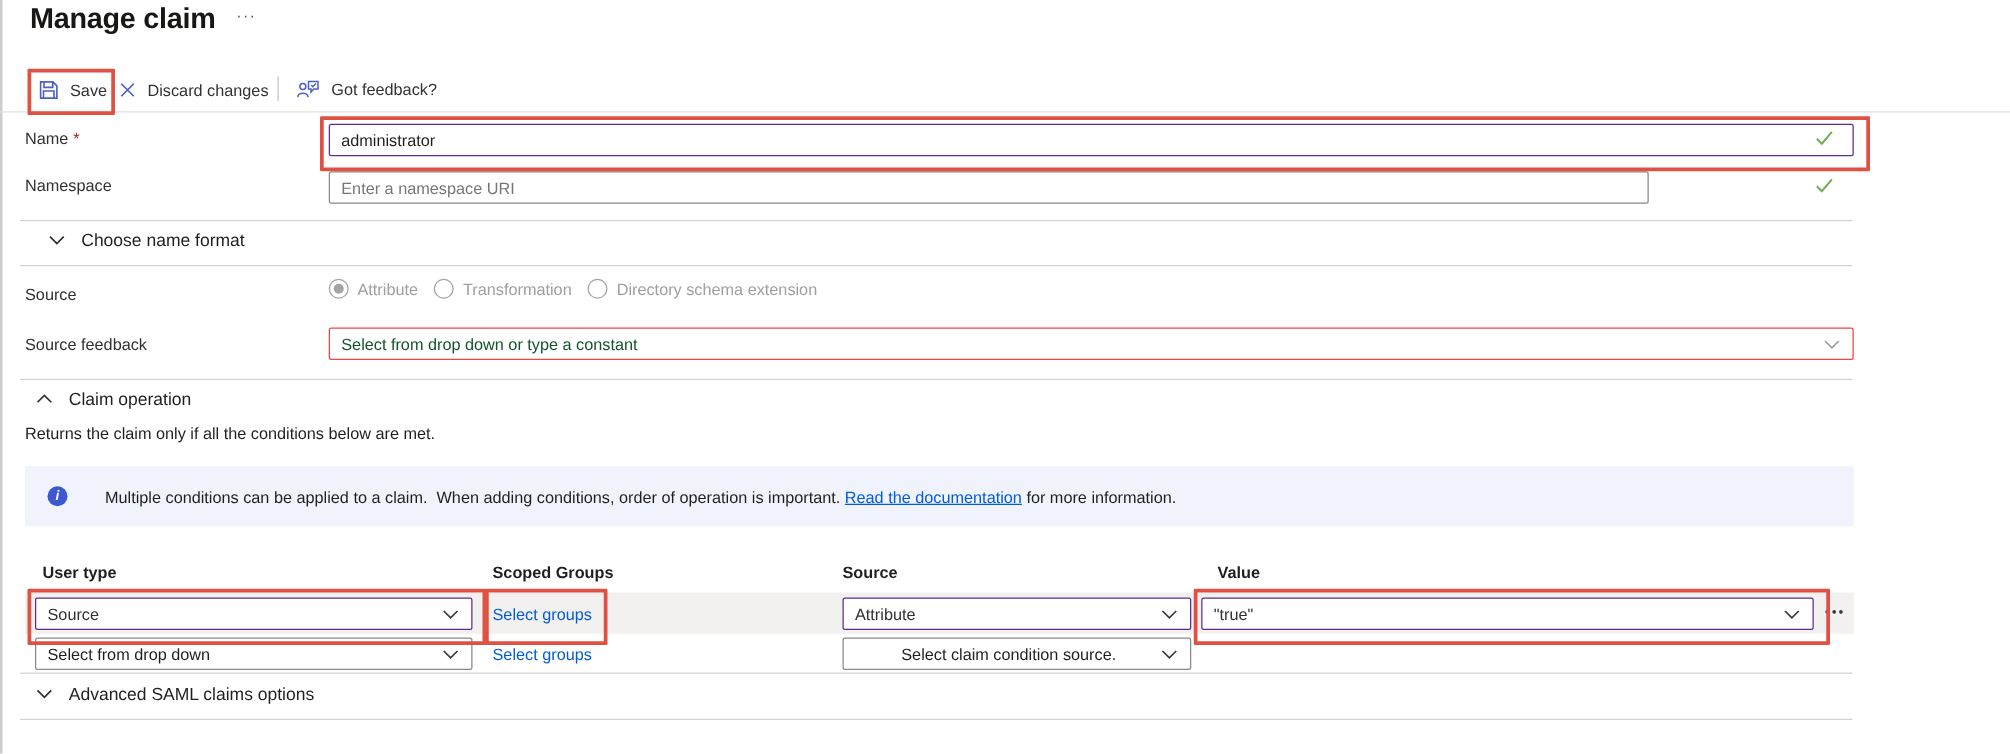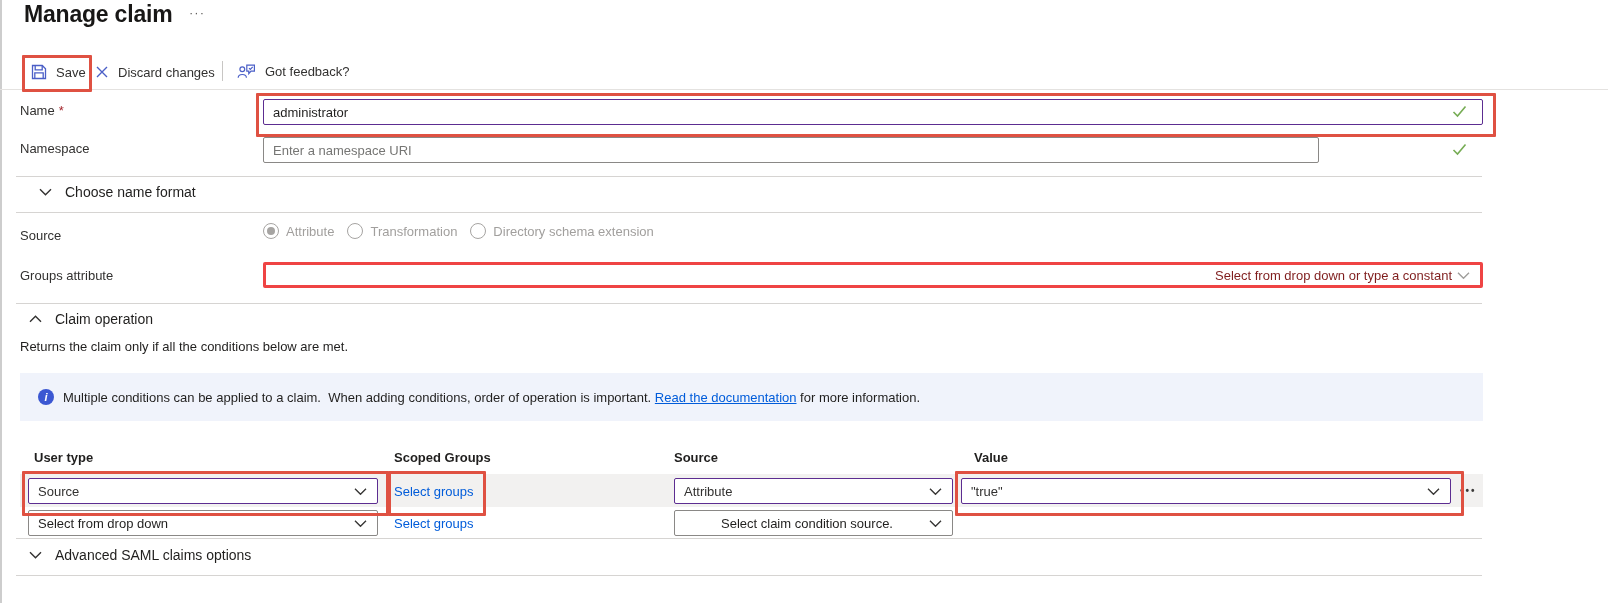--- a/index.html
+++ b/index.html
@@ -12,32 +12,32 @@
   .hr{position:absolute;height:1px;background:#D6D4D2;}
   .annotation{position:absolute;border:3px solid #DF5142;border-radius:1px;pointer-events:none;z-index:6;background:transparent;}
   .tool-btn{position:absolute;display:flex;align-items:center;gap:9px;height:24px;font-size:13px;color:#323130;cursor:pointer;background:none;border:none;padding:0;font-family:inherit;}
   .tb-sep{position:absolute;width:1px;height:20px;background:#C8C6C4;}
   .txt-input{position:absolute;box-sizing:border-box;height:26px;border-radius:2px;background:#fff;font-size:13px;font-family:inherit;color:#201F1E;padding:0 28px 0 9px;outline:none;}
   .txt-input::placeholder{color:#767674;}
   .sel{position:absolute;box-sizing:border-box;height:26px;border-radius:2px;background:#fff;display:flex;align-items:center;font-size:13px;padding:0 28px 0 9px;white-space:nowrap;overflow:hidden;cursor:pointer;}
   .sel .chev{position:absolute;right:10px;top:50%;transform:translateY(-50%);}
   .purple{border:1px solid #5C2D91;}
   .grayb{border:1px solid #8A8886;}
-  .disabledb{border:3px solid #ef4444;color:#7f1d1d;justify-content:flex-end;}
+  .disabledb{border:1px solid #ef4444;color:#14532d;}
   .check{position:absolute;z-index:2;}
   .sec-hdr{position:absolute;display:flex;align-items:center;gap:13px;cursor:pointer;}
   .sec-hdr .t{font-size:14px;color:#201F1E;}
   .radio-row{position:absolute;display:flex;align-items:center;gap:13px;}
   .radio-opt{display:flex;align-items:center;gap:7px;}
   .radio-circ{width:16px;height:16px;border:1px solid #A6A4A2;border-radius:50%;box-sizing:border-box;display:flex;align-items:center;justify-content:center;background:#fff;}
   .radio-dot{width:8px;height:8px;border-radius:50%;background:#A6A4A2;}
   .radio-lbl{font-size:13px;color:#A19F9D;}
   .info-banner{position:absolute;background:#F0F3FB;display:flex;align-items:center;padding-left:18px;box-sizing:border-box;}
   .info-icon{width:16px;height:16px;border-radius:50%;background:#3B57D2;color:#fff;font-size:11px;font-weight:bold;display:flex;align-items:center;justify-content:center;flex:0 0 auto;font-style:italic;}
-  .info-text{font-size:13px;color:#201F1E;margin-left:9px;white-space:pre-wrap;}
+  .info-text{font-size:13px;color:#201F1E;margin-left:30px;white-space:pre-wrap;}
   .link{color:#015CDA;text-decoration:underline;cursor:pointer;}
   .col-hdr{position:absolute;font-size:13px;font-weight:700;color:#201F1E;white-space:nowrap;}
   .stripe{position:absolute;background:#F2F1F0;}
   .grp-link{position:absolute;font-size:13px;color:#015CDA;cursor:pointer;white-space:nowrap;z-index:3;}
   .more-dots{position:absolute;font-size:10px;letter-spacing:2px;font-weight:bold;color:#3B3A39;cursor:pointer;z-index:3;}
   .title{position:absolute;font-size:23px;line-height:30px;font-weight:700;color:#181716;letter-spacing:-0.2px;}
   .title-menu{position:absolute;font-size:13px;color:#605E5C;letter-spacing:1px;cursor:pointer;}
   .page-edge{position:absolute;left:0;top:0;width:2px;height:603px;background:#CDCDCD;}
 </style>
 </head>
@@ -128,21 +128,21 @@
   <div class="radio-opt">
     <span class="radio-circ"></span>
     <span class="radio-lbl">Transformation</span>
   </div>
   <div class="radio-opt">
     <span class="radio-circ"></span>
     <span class="radio-lbl">Directory schema extension</span>
   </div>
 </div>
 
-<div class="lbl" style="left:20px;top:268px;">Groups attribute</div>
+<div class="lbl" style="left:20px;top:268px;">Source feedback</div>
 <div class="sel disabledb" style="left:263px;top:262px;width:1220px;">
   <span>Select from drop down or type a constant</span>
   <span class="chev">
     <svg width="13" height="8" viewBox="0 0 13 8" fill="none" stroke="#A19F9D" stroke-width="1.4">
         <path d="M1 1.3 L6.5 6.8 L12 1.3"></path>
       </svg>
   </span>
 </div>
 
 <div class="hr" style="top:303px;left:16px;width:1466px;"></div>

